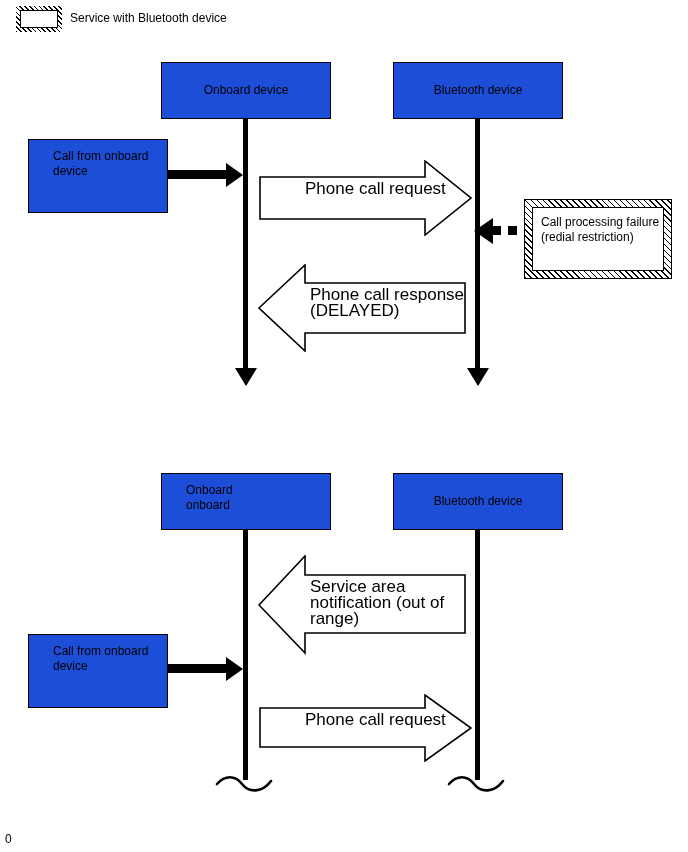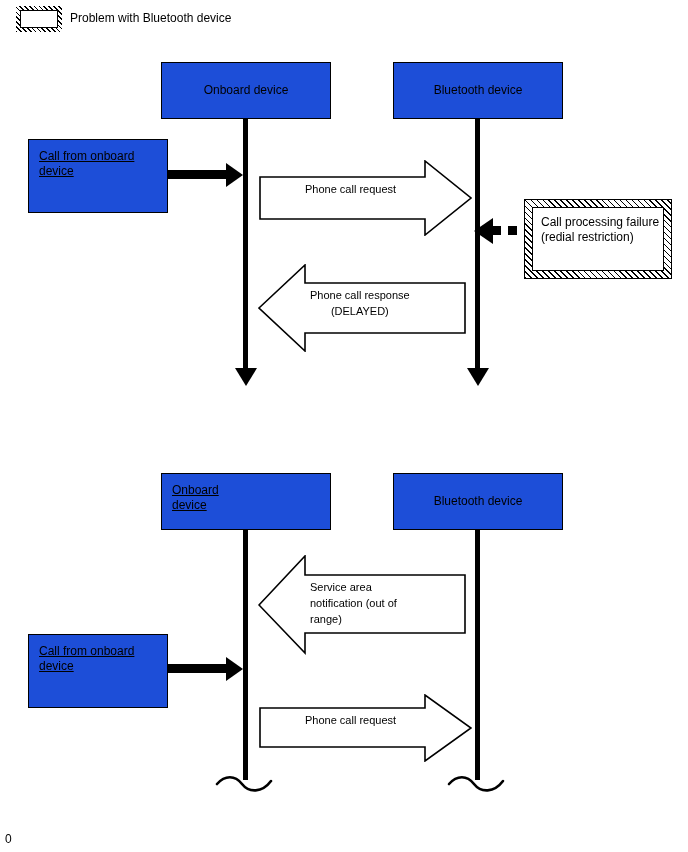--- a/index.html
+++ b/index.html
@@ -53,22 +53,21 @@
     font-size: 12px;
     line-height: 15px;
   }
   .node-box.center {
     display: flex;
     align-items: center;
     justify-content: center;
     text-align: center;
   }
   .node-box.tl {
-    padding: 9px 0 0 10px;
-    text-decoration: underline;
+    padding: 9px 0 0 24px;
   }
 
   
   .lifeline {
     width: 5px;
     background: #000;
   }
   .lifeline-head {
     position: absolute;
     left: 50%;
@@ -121,21 +120,21 @@
     border-top: 13px solid transparent;
     border-bottom: 13px solid transparent;
     border-right: 19px solid #000;
   }
 
   
   .block-arrow { }
   .block-arrow svg { display: block; }
   .block-arrow-label {
     position: absolute;
-    font-size: 11px;
+    font-size: 17px;
     line-height: 16px;
     white-space: pre-line;
   }
 
   
   .hatch-box {
     box-sizing: border-box;
     padding: 7px;
     background-image:
       repeating-linear-gradient(45deg,
@@ -160,21 +159,21 @@
   }
 </style>
 </head>
 <body>
 
 <div id="page">
 
   <div class="abs legend-swatch">
     <div class="legend-swatch-inner"></div>
   </div>
-  <div class="abs legend-label">Problem with Bluetooth device</div>
+  <div class="abs legend-label">Service with Bluetooth device</div>
 
   <div class="abs" style="left:0; top:0; width:688px; height:420px;">
 
     <div class="abs node-box center" style="left:161px; top:62px; width:170px; height:57px;">
       <span>Onboard device</span>
     </div>
     <div class="abs node-box center" style="left:393px; top:62px; width:170px; height:57px;">
       <span>Bluetooth device</span>
     </div>
 
@@ -207,29 +206,29 @@
 
     <div class="abs" style="left:492px; top:226px; width:30px; height:9px;">
       <div class="dashed-connector" style="width:100%; height:100%;"></div>
       <div class="dashed-connector-head"></div>
     </div>
 
     <div class="abs block-arrow" style="left:258px; top:264px; width:208px; height:88px;">
       <svg width="208" height="88" viewBox="0 0 208 88" aria-hidden="true">
         <polygon points="1,44 47,1 47,19 207,19 207,69 47,69 47,87" fill="#ffffff" stroke="#000000" stroke-width="1.6"></polygon>
       </svg>
-      <div class="block-arrow-label" style="left:52px; top:23px;text-align:center;">Phone call response
+      <div class="block-arrow-label" style="left:52px; top:23px;">Phone call response
 (DELAYED)</div>
     </div>
   </div>
 
   <div class="abs" style="left:0; top:0; width:688px; height:852px;">
 
     <div class="abs node-box tl" style="left:161px; top:473px; width:170px; height:57px; white-space:pre-line;">Onboard
-device</div>
+onboard</div>
     <div class="abs node-box center" style="left:393px; top:473px; width:170px; height:57px;">
       <span>Bluetooth device</span>
     </div>
 
     <div class="abs lifeline" style="left:243px; top:530px; height:250px;">
       <svg class="squiggle" viewBox="0 0 62 22">
         <path d="M2,10 C10,1 20,1 27,10 C34,19 47,19 56,7" fill="none" stroke="#000000" stroke-width="2.6" stroke-linecap="round"></path>
       </svg>
     </div>
     <div class="abs lifeline" style="left:475px; top:530px; height:250px;">

